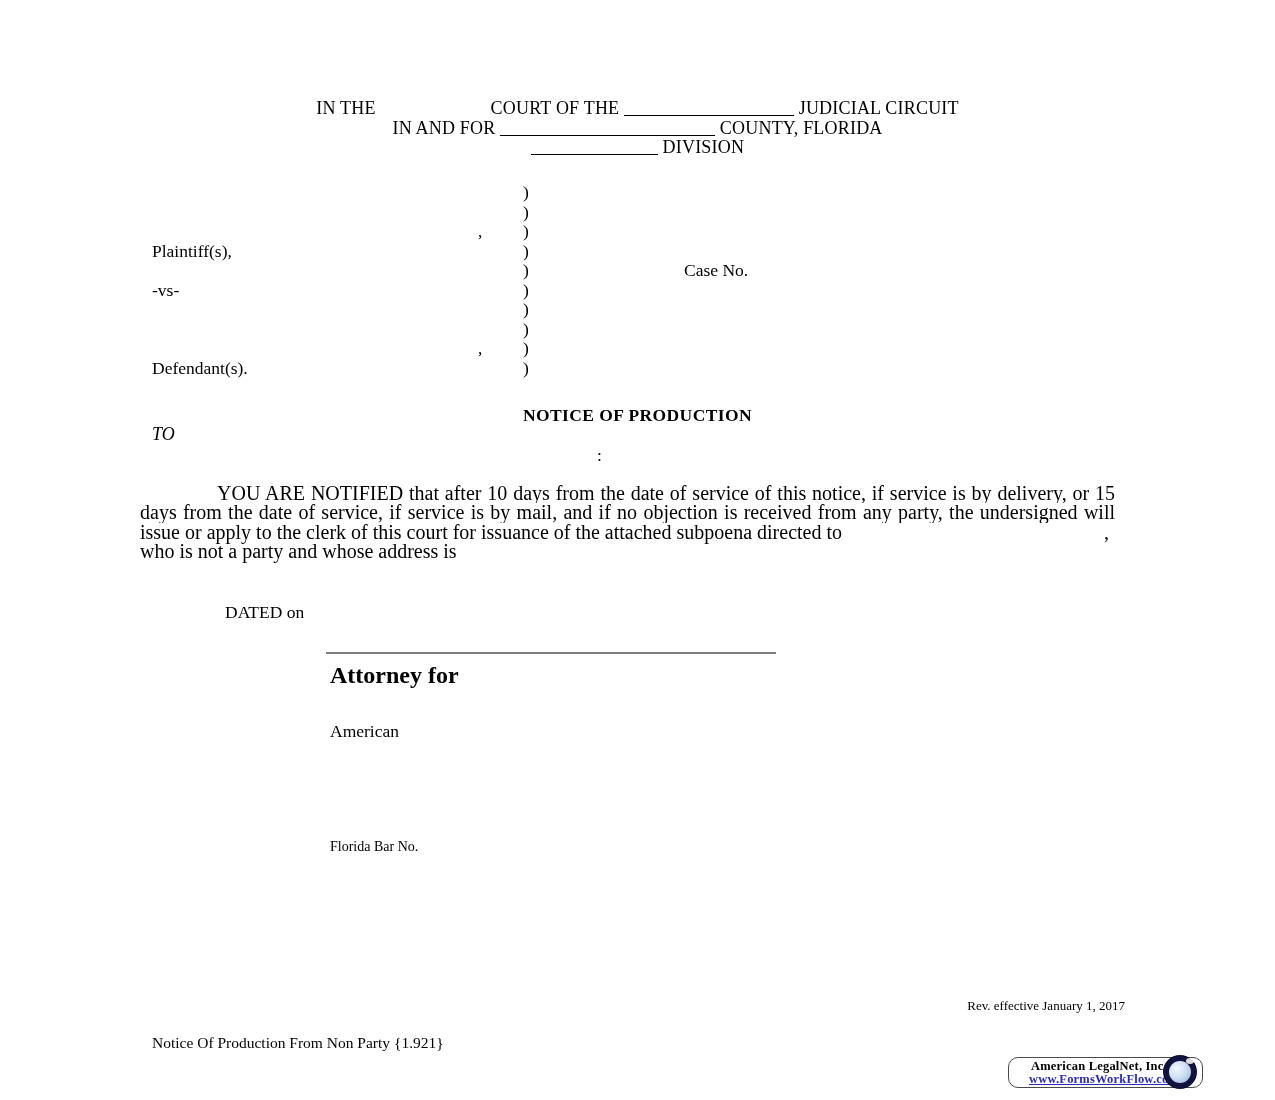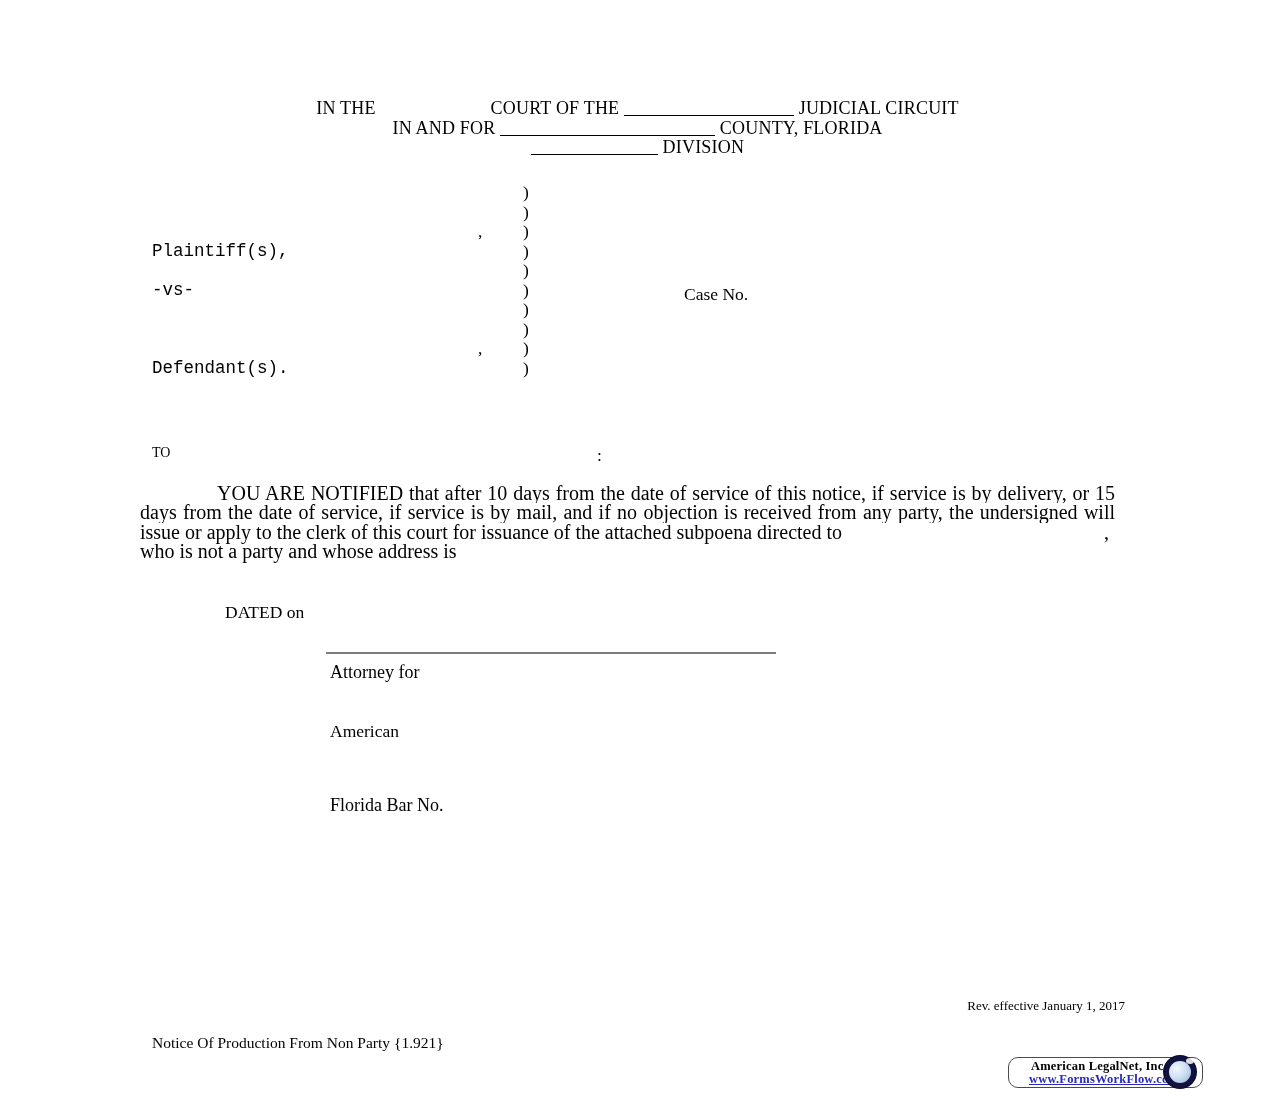--- a/index.html
+++ b/index.html
@@ -17,45 +17,45 @@
        font-size:18px;line-height:19.5px;letter-spacing:0.2px;}
   .hdr-line{white-space:nowrap;text-align:center;}
   .gap{display:inline-block;width:115px;}
   .blank{display:inline-block;height:0;border-bottom:1.5px solid #000;vertical-align:-2px;}
   .blank-1{width:170px;}
   .blank-2{width:215px;}
   .blank-3{width:127px;}
   
   .caption{position:absolute;left:150px;top:183px;width:900px;font-size:17.5px;}
   .cap-row{position:relative;height:19.5px;line-height:19.5px;}
-  .cap-label{position:absolute;left:2px;white-space:nowrap;font-family:Liberation Mono, monospace;}
+  .cap-label{position:absolute;left:2px;white-space:nowrap;}
   .cap-comma{position:absolute;left:328px;}
   .cap-paren{position:absolute;left:373px;}
-  .cap-right{position:absolute;left:534px;white-space:nowrap;margin-top:24px;}
+  .cap-right{position:absolute;left:534px;white-space:nowrap;}
   
   .title{position:absolute;top:405px;left:0;width:100%;text-align:center;
          font-weight:bold;font-size:17.5px;letter-spacing:0.4px;}
   
-  .to-label{position:absolute;left:152px;top:445px;font-size:14px;}
+  .to-label{position:absolute;left:152px;top:424px;font-size:18px;font-style:italic;}
   .to-colon{position:absolute;left:597px;top:445px;font-size:17.5px;}
   
   .body-par{position:absolute;left:140px;top:484px;width:975px;
             font-size:20px;line-height:19.3px;}
   .bline{position:relative;height:19.3px;white-space:nowrap;}
   .jline{white-space:normal;text-align:justify;text-align-last:justify;height:19.3px;overflow:hidden;}
   .indent1{display:inline-block;width:77px;}
   .indent5{display:inline-block;width:297px;}
   .eol-comma{position:absolute;right:6px;top:0;}
   
   .dated{position:absolute;left:225px;top:602px;font-size:17.5px;}
   .sig-line{position:absolute;left:326px;top:652px;width:450px;height:0;
             border-top:2px solid #7d7d7d;}
-  .sig-attorney{position:absolute;left:330px;top:662px;font-size:18px;}
+  .sig-attorney{position:absolute;left:330px;top:662px;font-size:24px;font-weight:bold;}
   .sig-address{position:absolute;left:330px;top:721px;font-size:17.5px;}
-  .sig-bar{position:absolute;left:330px;top:795px;font-size:18px;font-family:Liberation Serif, serif;}
+  .sig-bar{position:absolute;left:330px;top:839px;font-size:14px;font-family:Liberation Serif, serif;}
   
   .foot-left{position:absolute;left:152px;top:1034px;font-size:15.5px;}
   .foot-right{position:absolute;right:150px;top:998px;font-size:13px;}
   
   .alnbox{position:absolute;left:1008px;top:1057px;width:193px;height:29px;
           border:1.5px solid #4a4a4a;border-radius:10px;background:#fff;}
   .aln-company{position:absolute;left:22px;top:1px;font-size:12.5px;font-weight:bold;
                white-space:nowrap;letter-spacing:0.2px;}
   .aln-url{position:absolute;left:20px;top:14px;font-size:12.5px;font-weight:bold;
            color:#2a2ab8;text-decoration:underline;white-space:nowrap;letter-spacing:0.2px;}
@@ -133,20 +133,21 @@
         <span class="cap-right"></span>
       </div>
     <div class="cap-row">
         <span class="cap-label">Defendant(s).</span>
         <span class="cap-comma"></span>
         <span class="cap-paren">)</span>
         <span class="cap-right"></span>
       </div>
   </div>
 
+  <div class="title">NOTICE OF PRODUCTION</div>
 
   <span class="to-label">TO</span>
   <span class="to-colon">:</span>
 
   <div class="body-par">
     <div class="jline"><span class="indent1"></span><span>YOU ARE NOTIFIED that after 10 days from the date of service of this notice, if service is by delivery, or 15</span></div>
     <div class="jline"><span>days from the date of service, if service is by mail, and if no objection is received from any party, the undersigned will</span></div>
     <div class="bline"><span>issue or apply to the clerk of this court for issuance of the attached subpoena directed to</span><span class="eol-comma">,</span></div>
     <div class="bline"><span>who is not a party and whose address is</span></div>
   </div>

